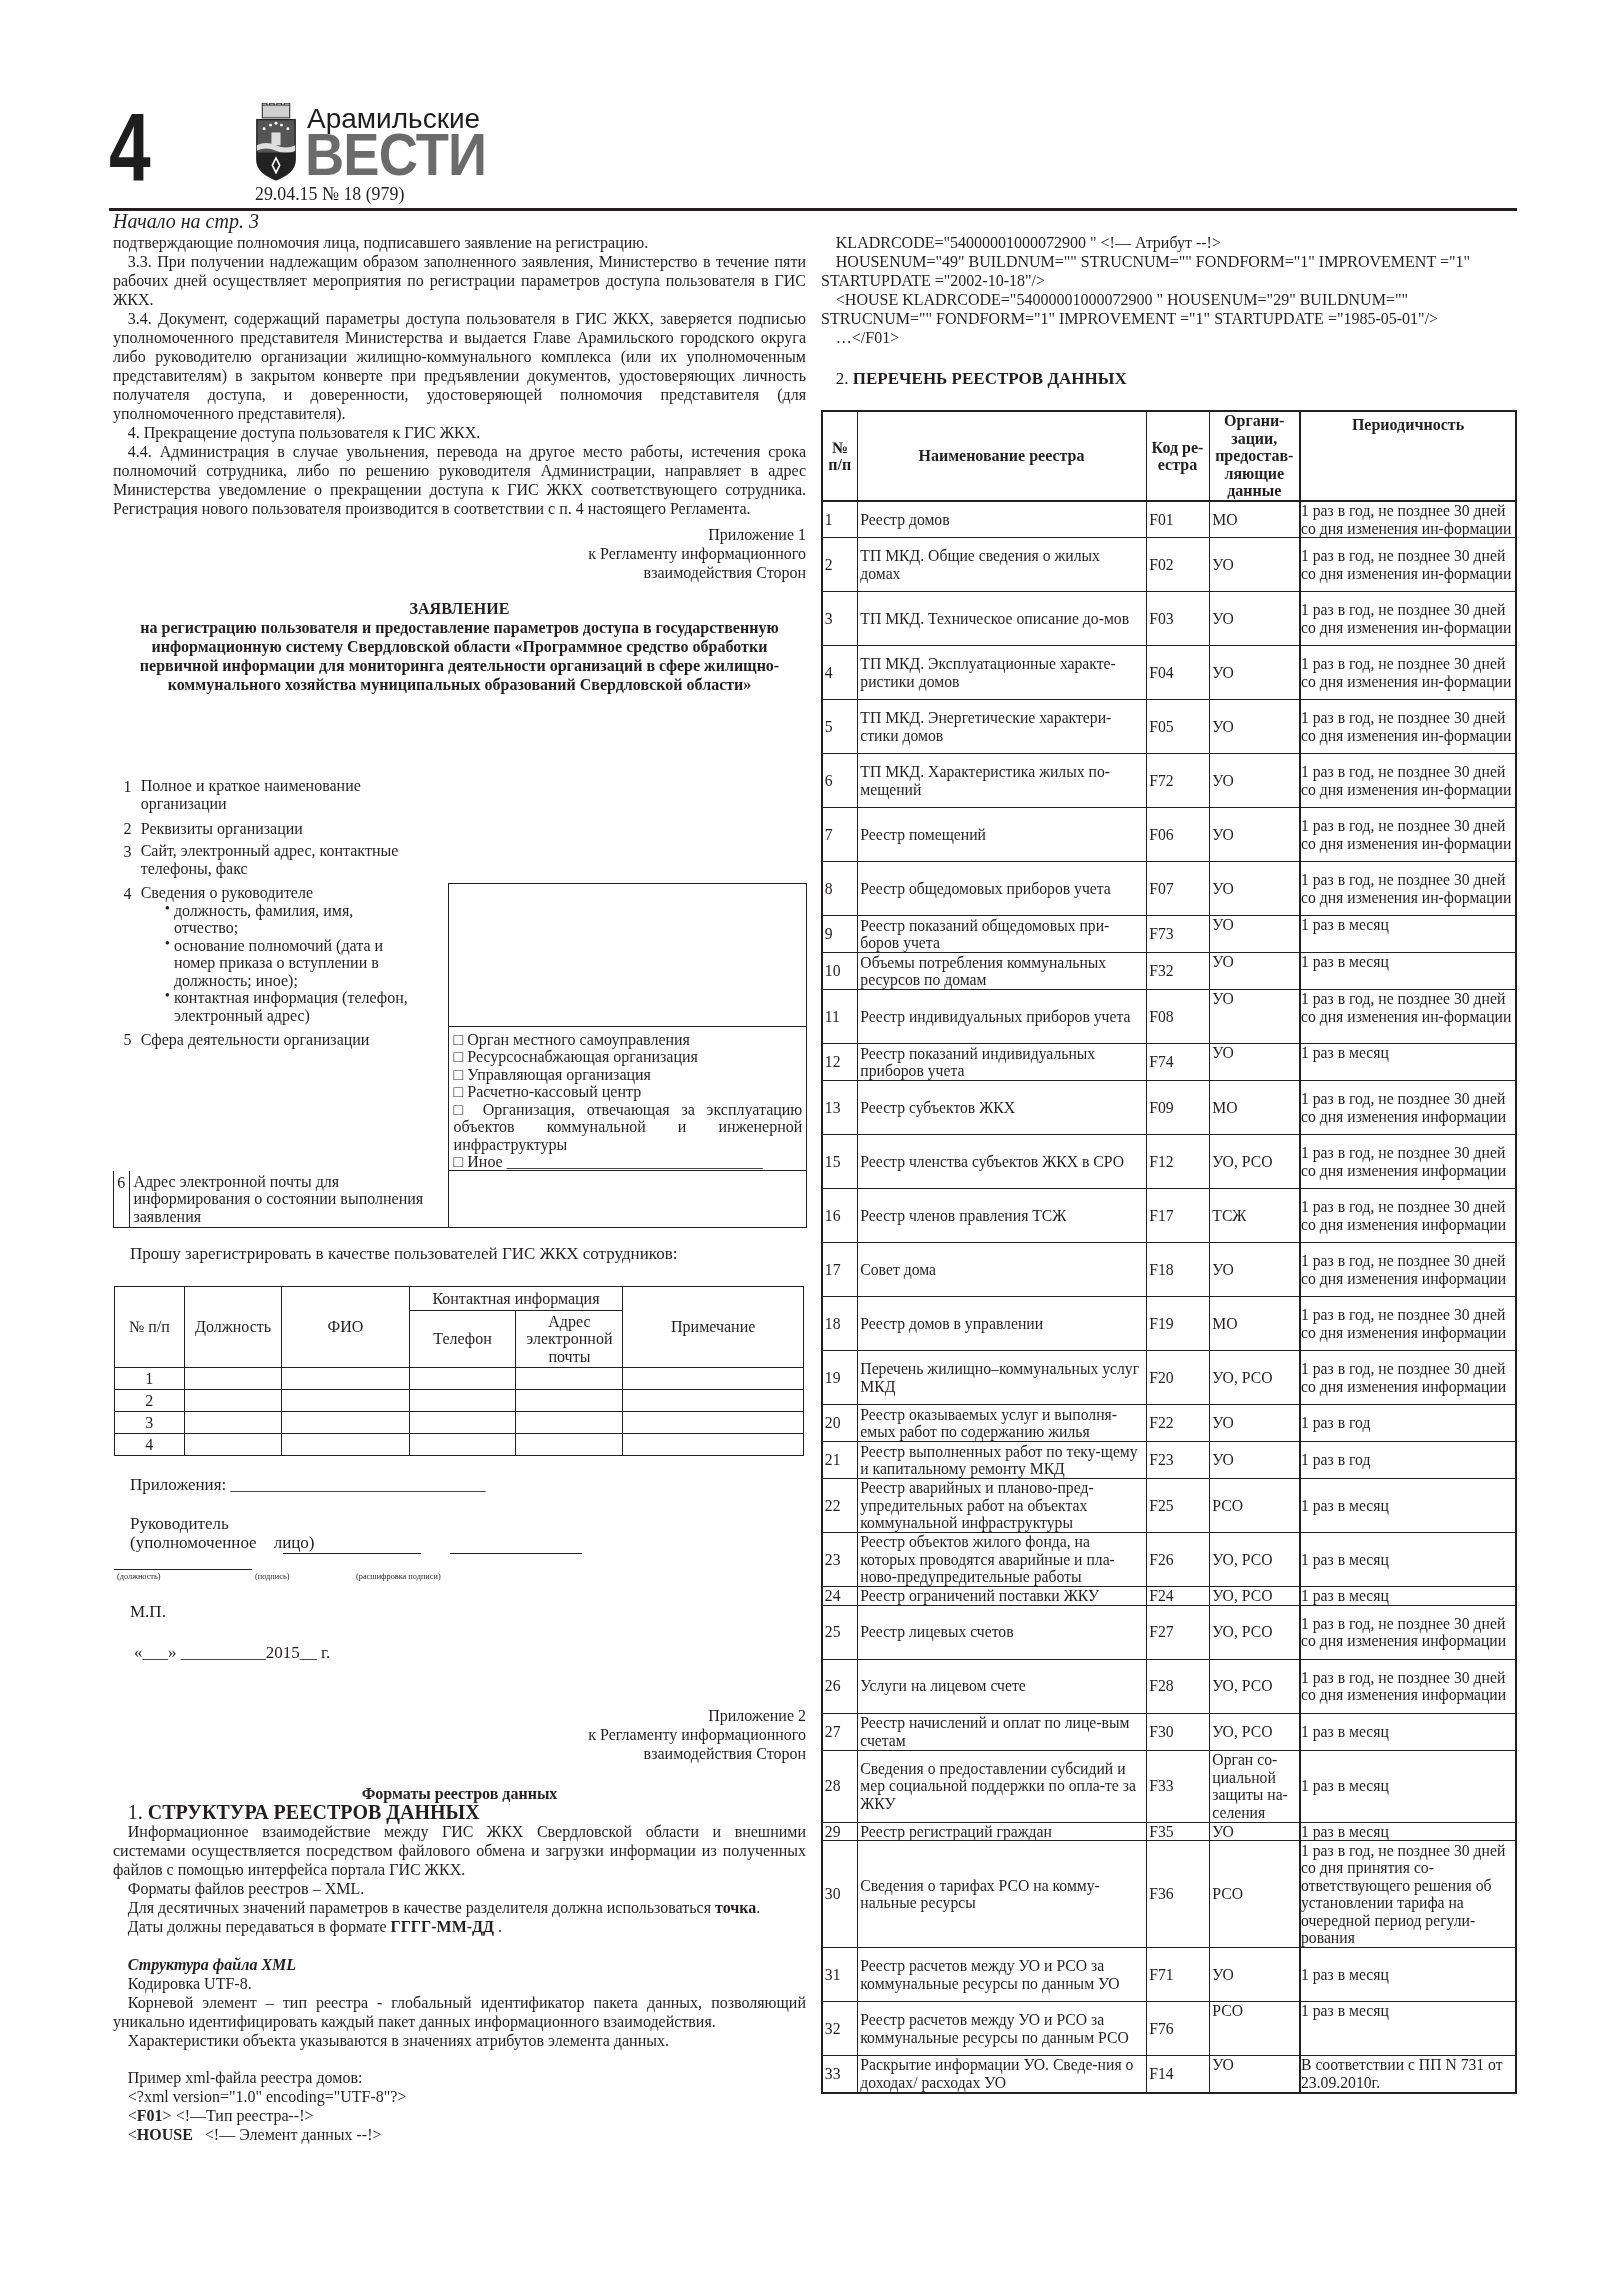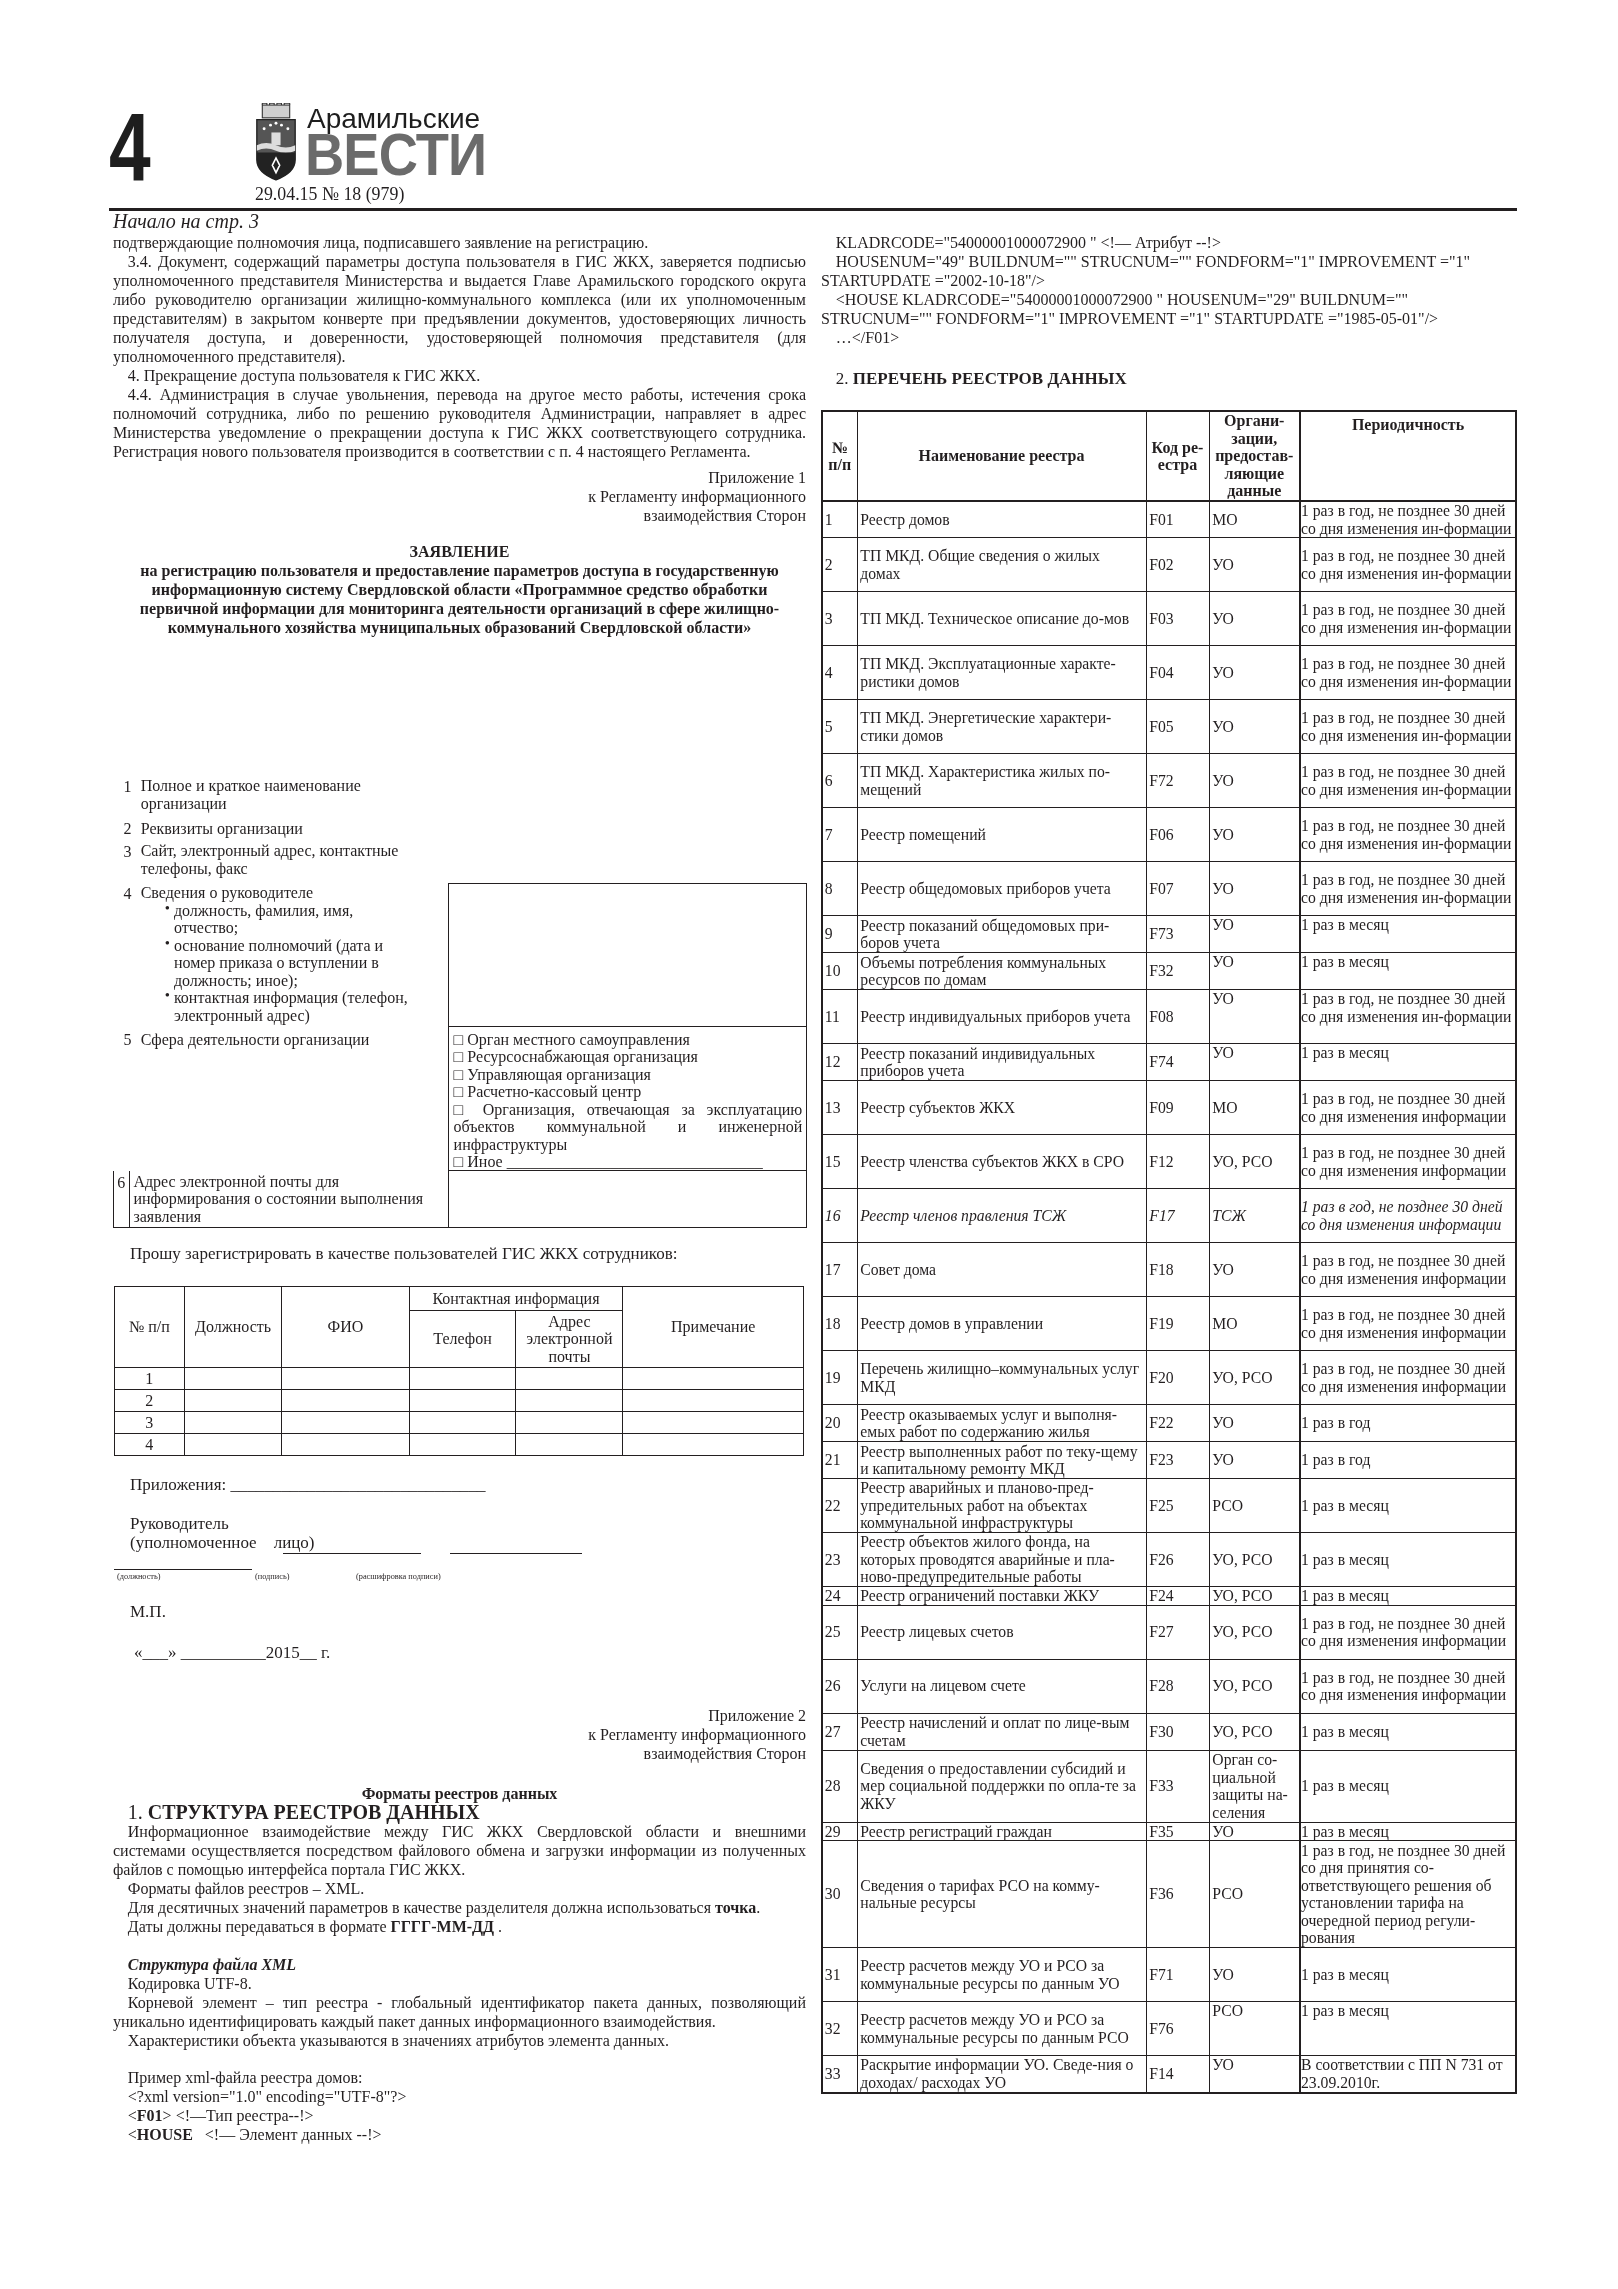--- a/index.html
+++ b/index.html
@@ -113,20 +113,21 @@
   </svg>
   <div class="brand-small">Арамильские</div>
   <div class="brand-big">ВЕСТИ</div>
 </div>
 <div class="issue">29.04.15   № 18 (979)</div>
 <div class="rule"></div>
 <div class="continued">Начало на стр. 3</div>
 
 <div class="col-left">
   <p>подтверждающие полномочия лица, подписавшего заявление на регистрацию.</p>
+  <p class="ind">3.3. При получении надлежащим образом заполненного заявления, Министерство в течение пяти рабочих дней осуществляет мероприятия по регистрации параметров доступа пользователя в ГИС ЖКХ.</p>
   <p class="ind">3.4. Документ, содержащий параметры доступа пользователя в ГИС ЖКХ, заверяется подписью уполномоченного представителя Министерства и выдается Главе Арамильского городского округа либо руководителю организации жилищно-коммунального комплекса (или их уполномоченным представителям) в закрытом конверте при предъявлении документов, удостоверяющих личность получателя доступа, и доверенности, удостоверяющей полномочия представителя (для уполномоченного представителя).</p>
   <p class="ind">4. Прекращение доступа пользователя к ГИС ЖКХ.</p>
   <p class="ind">4.4. Администрация в случае увольнения, перевода на другое место работы, истечения срока полномочий сотрудника, либо по решению руководителя Администрации, направляет в адрес Министерства уведомление о прекращении доступа к ГИС ЖКХ соответствующего сотрудника. Регистрация нового пользователя производится в соответствии с п. 4 настоящего Регламента.</p>
   <div style="height:7.4px"></div>
   <p class="right">Приложение 1</p>
   <p class="right">к Регламенту информационного</p>
   <p class="right">взаимодействия Сторон</p>
   <div style="height:16.6px"></div>
   <p class="center bold">ЗАЯВЛЕНИЕ</p>
   <p class="center bold" style="padding:0 3.7px">на регистрацию пользователя и предоставление параметров доступа в государственную информационную систему Свердловской области «Программное средство обработки первичной информации для мониторинга деятельности организаций в сфере жилищно-коммунального хозяйства муниципальных образований Свердловской области»</p>
@@ -372,21 +373,21 @@
         <td>МО</td>
         <td class="per">1 раз в год, не позднее 30 дней со дня изменения информации</td>
       </tr>
       <tr style="height: 54px;">
         <td class="num">15</td>
         <td>Реестр членства субъектов ЖКХ в СРО</td>
         <td>F12</td>
         <td>УО, РСО</td>
         <td class="per">1 раз в год, не позднее 30 дней со дня изменения информации</td>
       </tr>
-      <tr style="height: 54px; font-style: italic;">
+      <tr style="height: 54px;">
         <td class="num">16</td>
         <td>Реестр членов правления ТСЖ</td>
         <td>F17</td>
         <td>ТСЖ</td>
         <td class="per">1 раз в год, не позднее 30 дней со дня изменения информации</td>
       </tr>
       <tr style="height: 54px;">
         <td class="num">17</td>
         <td>Совет дома</td>
         <td>F18</td>

